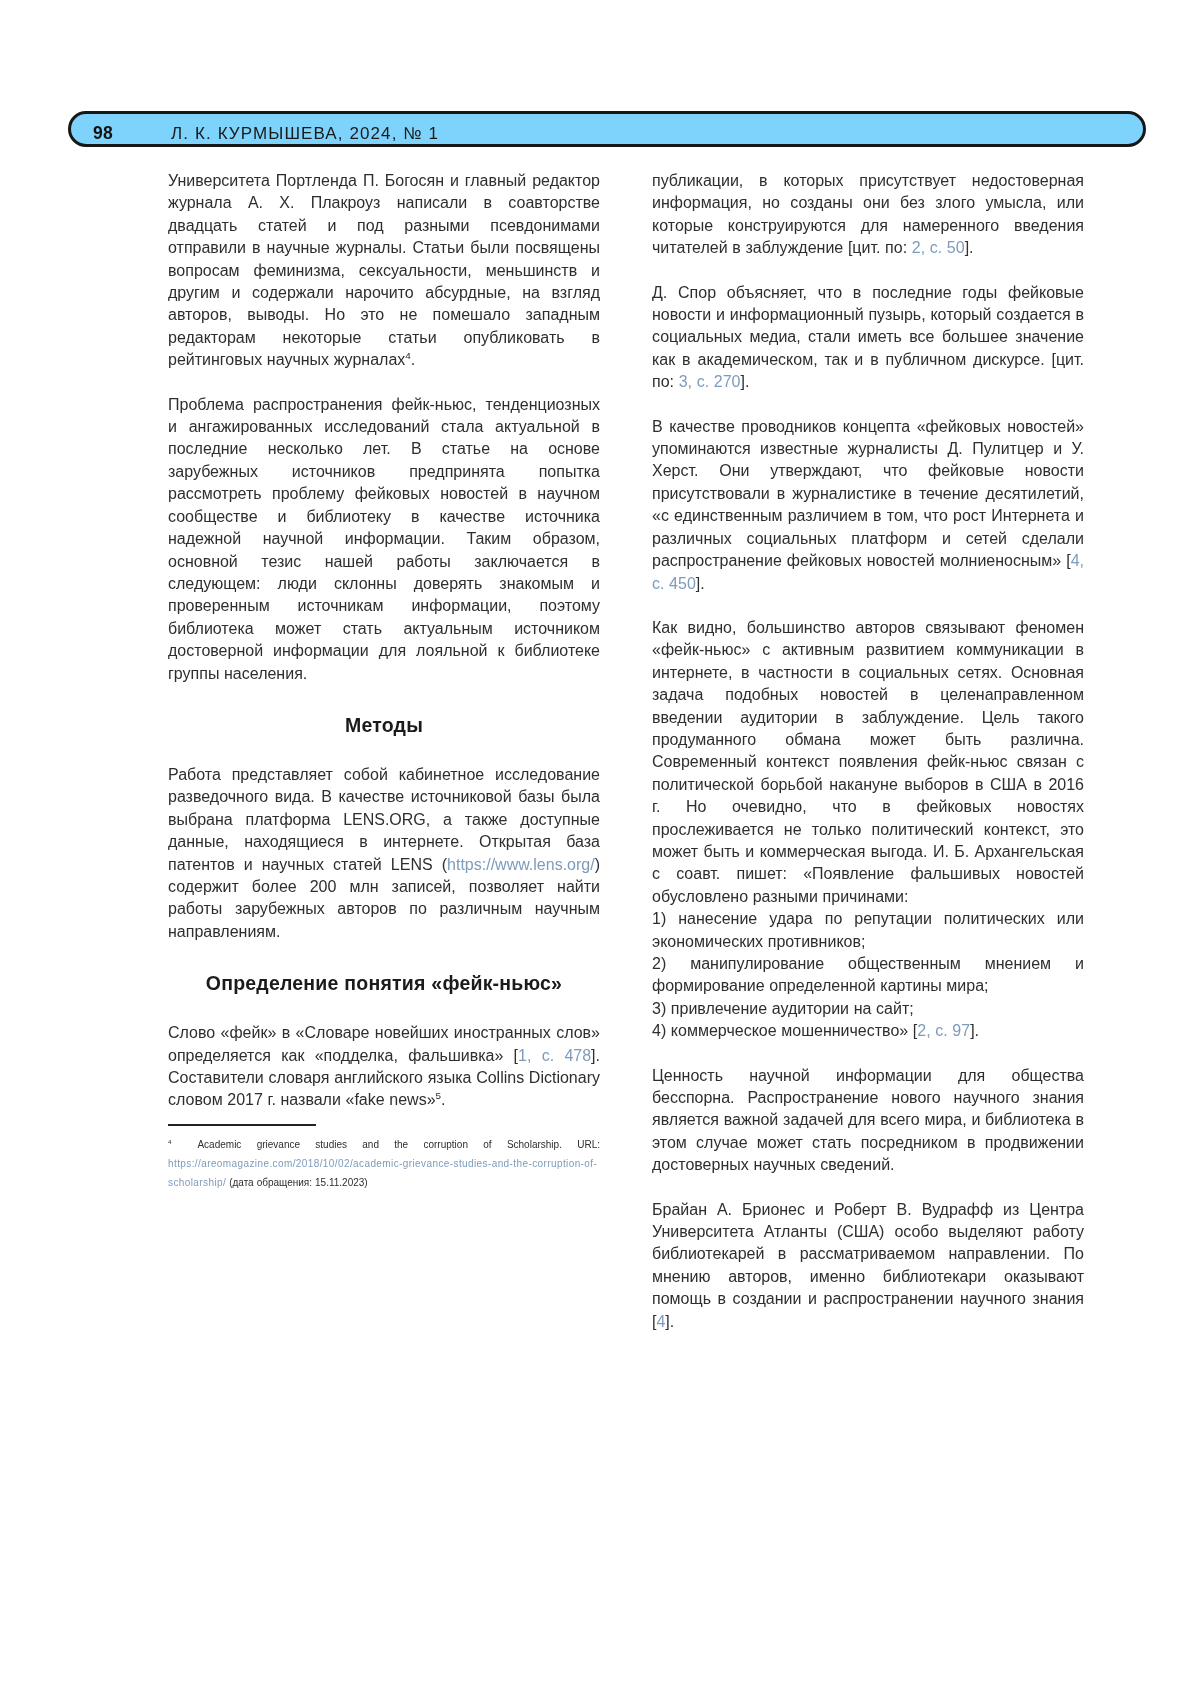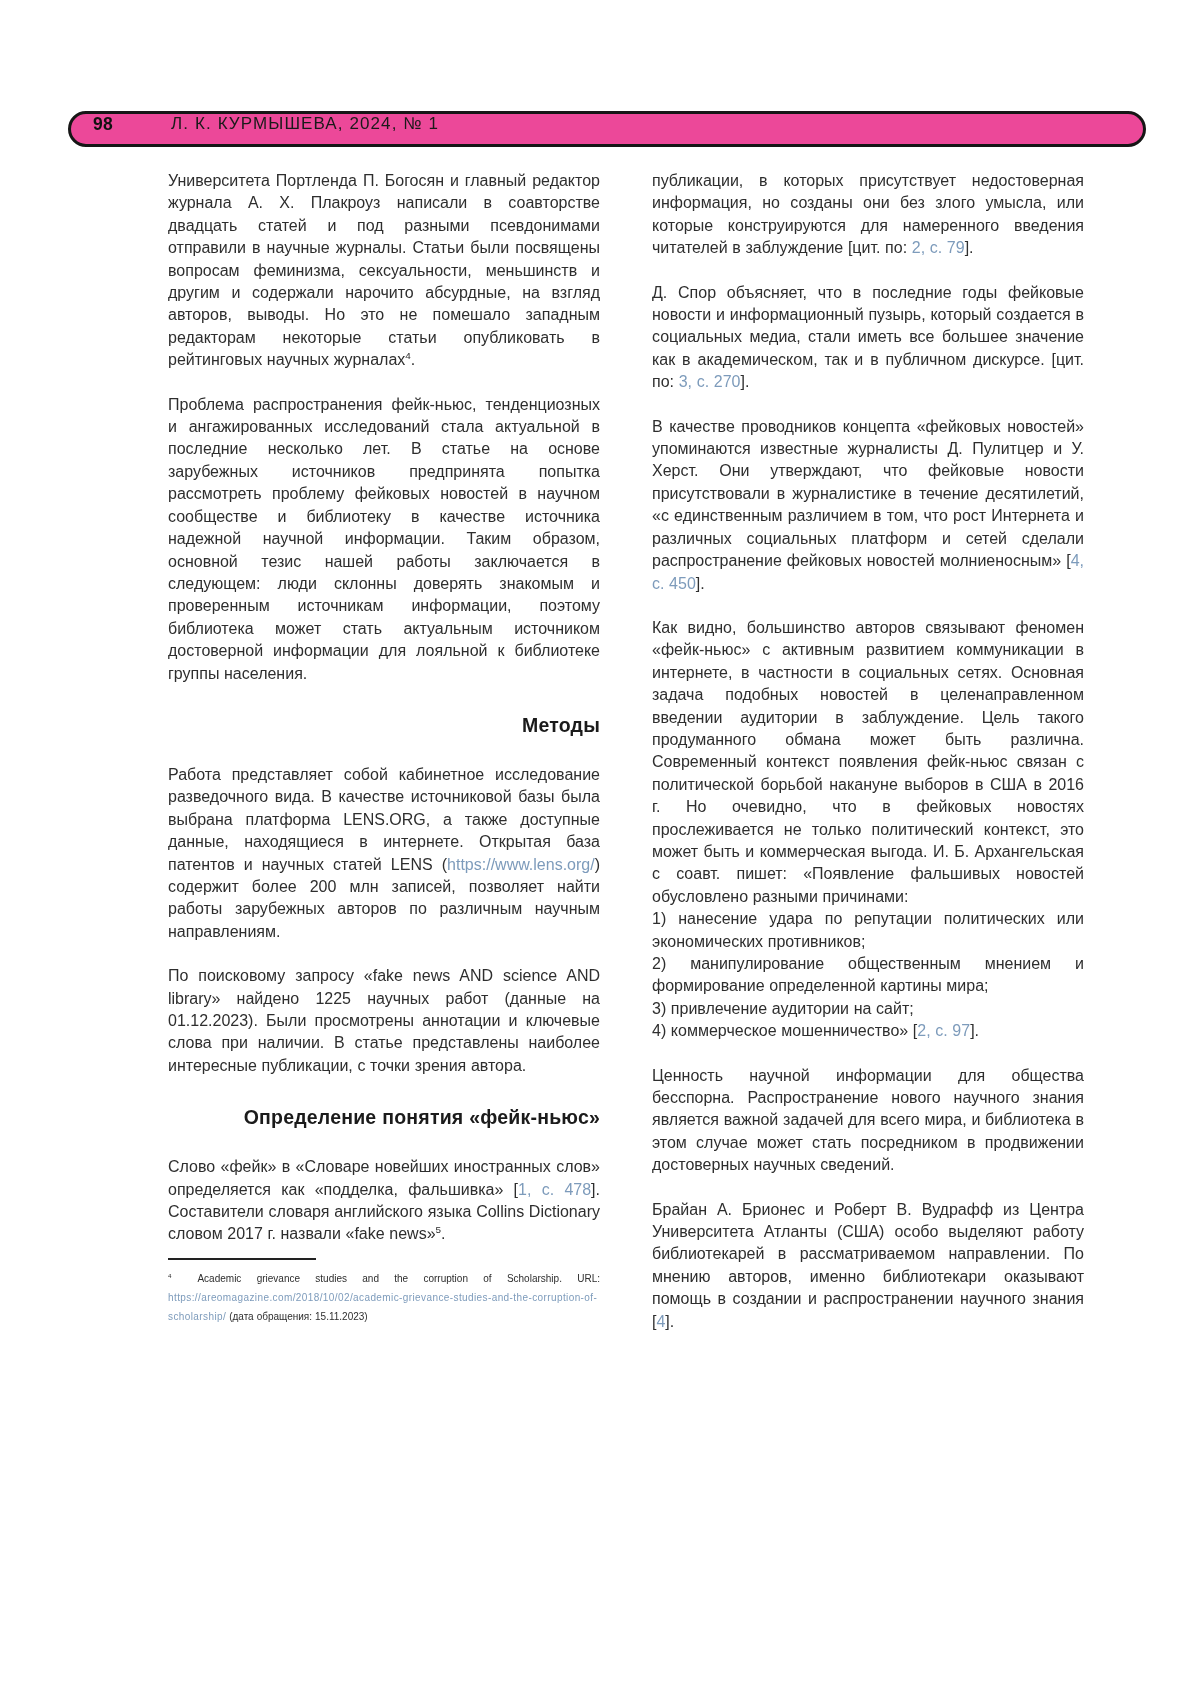--- a/index.html
+++ b/index.html
@@ -14,22 +14,22 @@
     overflow: hidden;
   }
   .header-box {
     position: absolute;
     left: 68px; top: 111px;
     width: 1078px; height: 36px;
     box-sizing: border-box;
     border: 3px solid #161616;
     border-radius: 18px;
     display: flex;
-    align-items: flex-start;
-    background: #ec4899;
+    align-items: flex-end;
+    background: #7dd3fc;
   }
   .page-num {
     font-weight: bold;
     font-size: 17.5px;
     color: #111111;
     margin-left: 22px;
     letter-spacing: 0.3px;
   }
   .running-title {
     font-size: 17px;
@@ -50,21 +50,21 @@
   }
   .col-left  { left: 168px; }
   .col-right { left: 652px; }
   p.body-p { margin: 8px 0 22px 0; }
   h2 {
     font-size: 19.5px;
     line-height: 25px;
     font-weight: bold;
     color: #1b1b1b;
     margin: 28px 0 26px 0;
-    text-align: right;
+    text-align: center;
     letter-spacing: 0.2px;
   }
   .link { color: var(--link-color, #7d9bbb); }
   sup {
     font-size: 0.62em;
     vertical-align: super;
     line-height: 0;
   }
   .fn-rule {
     width: 148px;
@@ -89,26 +89,25 @@
 <div class="header-box">
   <span class="page-num">98</span>
   <span class="running-title">Л. К. КУРМЫШЕВА, 2024, № 1</span>
 </div>
 
 <div class="col col-left" id="col-left">
     <p class="body-p">Университета Портленда П. Богосян и главный редактор журнала А. Х. Плакроуз написали в соавторстве двадцать статей и под разными псевдонимами отправили в научные журналы. Статьи были посвящены вопросам феминизма, сексуальности, меньшинств и другим и содержали нарочито абсурдные, на взгляд авторов, выводы. Но это не помешало западным редакторам некоторые статьи опубликовать в рейтинговых научных журналах<sup>4</sup>.</p>
     <p class="body-p">Проблема распространения фейк-ньюс, тенденциозных и ангажированных исследований стала актуальной в последние несколько лет. В статье на основе зарубежных источников предпринята попытка рассмотреть проблему фейковых новостей в научном сообществе и библиотеку в качестве источника надежной научной информации. Таким образом, основной тезис нашей работы заключается в следующем: люди склонны доверять знакомым и проверенным источникам информации, поэтому библиотека может стать актуальным источником достоверной информации для лояльной к библиотеке группы населения.</p>
     <h2>Методы</h2>
     <p class="body-p">Работа представляет собой кабинетное исследование разведочного вида. В качестве источниковой базы была выбрана платформа LENS.ORG, а также доступные данные, находящиеся в интернете. Открытая база патентов и научных статей LENS (<span class="link">https://www.lens.org/</span>) содержит более 200 млн записей, позволяет найти работы зарубежных авторов по различным научным направлениям.</p>
-    <p class="body-p">По поисковому запросу «fake news AND science AND library» найдено 1225 научных работ (данные на 01.12.2023). Были просмотрены аннотации и ключевые слова при наличии. В статье представлены наиболее интересные публикации, с точки зрения автора.</p>
     <h2>Определение понятия «фейк-ньюс»</h2>
     <p class="body-p">Слово «фейк» в «Словаре новейших иностранных слов» определяется как «подделка, фальшивка» [<span class="link">1, с. 478</span>]. Составители словаря английского языка Collins Dictionary словом 2017 г. назвали «fake news»<sup>5</sup>.</p>
     <div class="fn-rule"></div>
     <p class="fn"><sup>4</sup><span class="fn-tab"></span>Academic grievance studies and the corruption of Scholarship. URL: <span class="link">https://areomagazine.com/2018/10/02/academic-grievance-studies-and-the-corruption-of-scholarship/</span> (дата обращения: 15.11.2023)</p>
   </div>
 <div class="col col-right" id="col-right">
-    <p class="body-p">публикации, в которых присутствует недостоверная информация, но созданы они без злого умысла, или которые конструируются для намеренного введения читателей в заблуждение [цит. по: <span class="link">2, с. 79</span>].</p>
+    <p class="body-p">публикации, в которых присутствует недостоверная информация, но созданы они без злого умысла, или которые конструируются для намеренного введения читателей в заблуждение [цит. по: <span class="link">2, с. 50</span>].</p>
     <p class="body-p">Д. Спор объясняет, что в последние годы фейковые новости и информационный пузырь, который создается в социальных медиа, стали иметь все большее значение как в академическом, так и в публичном дискурсе. [цит. по: <span class="link">3, с. 270</span>].</p>
     <p class="body-p">В качестве проводников концепта «фейковых новостей» упоминаются известные журналисты Д. Пулитцер и У. Херст. Они утверждают, что фейковые новости присутствовали в журналистике в течение десятилетий, «с единственным различием в том, что рост Интернета и различных социальных платформ и сетей сделали распространение фейковых новостей молниеносным» [<span class="link">4, с. 450</span>].</p>
     <p class="body-p">Как видно, большинство авторов связывают феномен «фейк-ньюс» с активным развитием коммуникации в интернете, в частности в социальных сетях. Основная задача подобных новостей в целенаправленном введении аудитории в заблуждение. Цель такого продуманного обмана может быть различна. Современный контекст появления фейк-ньюс связан с политической борьбой накануне выборов в США в 2016 г. Но очевидно, что в фейковых новостях прослеживается не только политический контекст, это может быть и коммерческая выгода. И. Б. Архангельская с соавт. пишет: «Появление фальшивых новостей обусловлено разными причинами:<br>1) нанесение удара по репутации политических или экономических противников;<br>2) манипулирование общественным мнением и формирование определенной картины мира;<br>3) привлечение аудитории на сайт;<br>4) коммерческое мошенничество» [<span class="link">2, с. 97</span>].</p>
     <p class="body-p">Ценность научной информации для общества бесспорна. Распространение нового научного знания является важной задачей для всего мира, и библиотека в этом случае может стать посредником в продвижении достоверных научных сведений.</p>
     <p class="body-p">Брайан А. Брионес и Роберт В. Вудрафф из Центра Университета Атланты (США) особо выделяют работу библиотекарей в рассматриваемом направлении. По мнению авторов, именно библиотекари оказывают помощь в создании и распространении научного знания [<span class="link">4</span>].</p>
   </div>
 
 </body></html>

